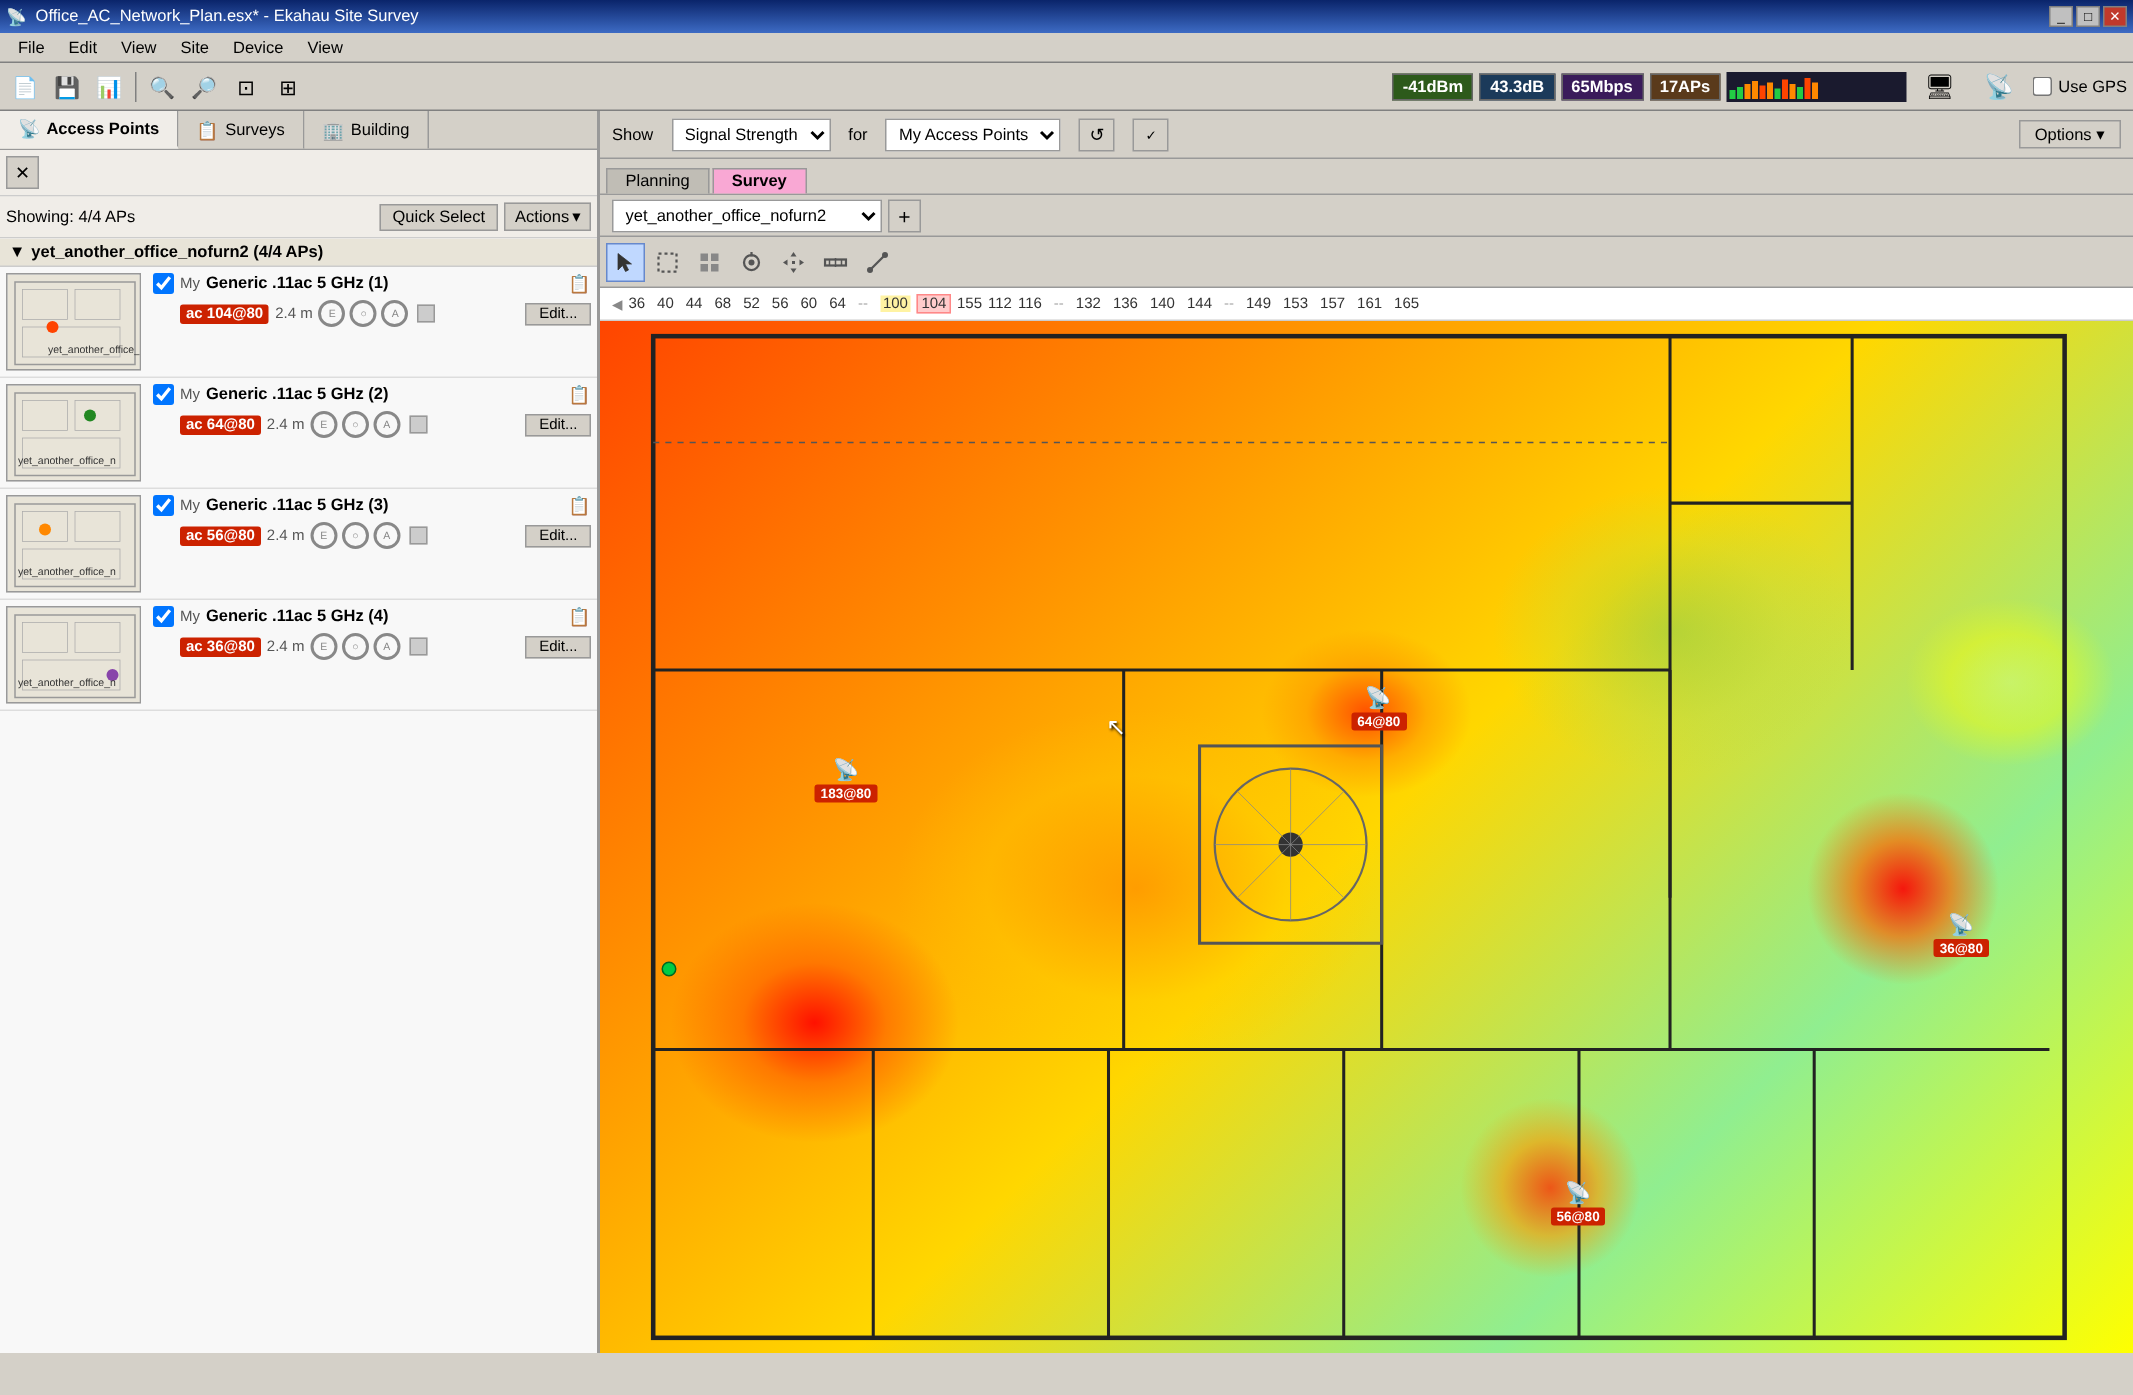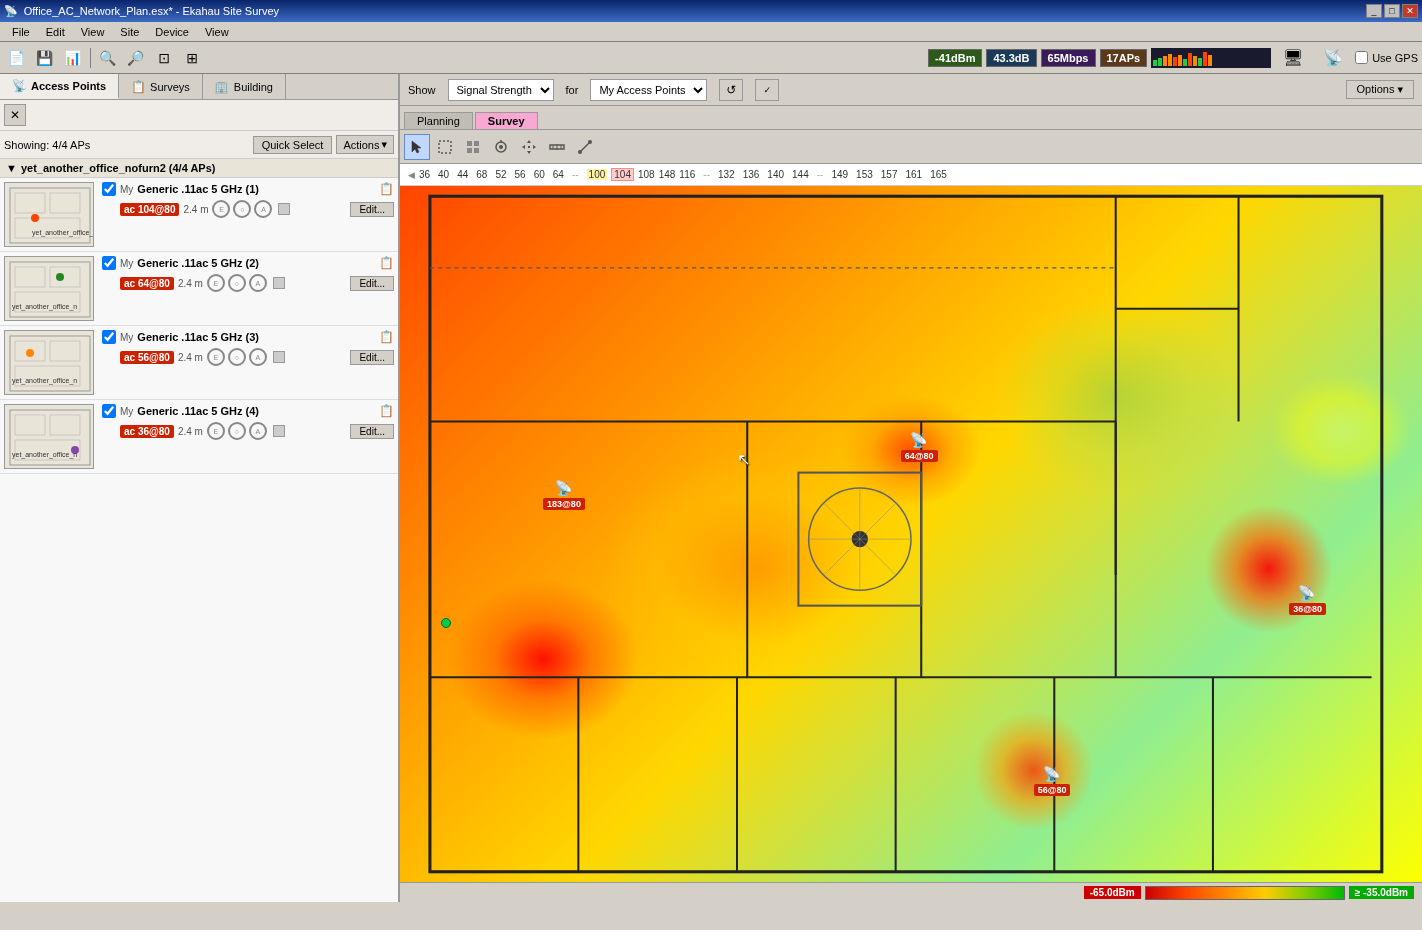--- a/index.html
+++ b/index.html
@@ -627,20 +627,26 @@
 
     <div id="map-tabs">
       <div class="map-tab">
         <span>Planning</span>
       </div>
       <div class="map-tab active">
         <span>Survey</span>
       </div>
     </div>
 
+    <div id="map-area-header">
+      <select class="floor-select">
+        <option>yet_another_office_nofurn2</option>
+      </select>
+      <button class="add-floor-btn">+</button>
+    </div>
 
     <div id="map-toolbar">
       <button class="tool-btn" style="background:#c0d8ff; border:1px solid #6688cc;">
         <svg width="16" height="16" viewBox="0 0 16 16">
           <polygon points="3,2 3,13 6,10 8,14 10,13 8,9 12,9" fill="#333" stroke="#333" stroke-width="0.5"></polygon>
         </svg>
       </button>
       <button class="tool-btn">
         <svg width="16" height="16" viewBox="0 0 16 16">
           <rect x="2" y="2" width="12" height="12" fill="none" stroke="#555" stroke-width="1.5" stroke-dasharray="2,2"></rect>
@@ -693,22 +699,22 @@
       <span style="margin-right:8px;">40</span>
       <span style="margin-right:8px;">44</span>
       <span style="margin-right:8px;">68</span>
       <span style="margin-right:8px;">52</span>
       <span style="margin-right:8px;">56</span>
       <span style="margin-right:8px;">60</span>
       <span style="margin-right:8px;">64</span>
       <span style="margin-right:8px; color:#aaa;">--</span>
       <span style="background:#fff3a3; padding:0 2px; margin-right:4px;">100</span>
       <span style="background:#ffcccc; padding:0 2px; margin-right:4px; border:1px solid #ff8888;">104</span>
-      <span style="margin-right:4px;">108</span>
-      <span style="margin-right:4px;">148</span>
+      <span style="margin-right:4px;">155</span>
+      <span style="margin-right:4px;">112</span>
       <span style="margin-right:8px;">116</span>
       <span style="margin-right:8px; color:#aaa;">--</span>
       <span style="margin-right:8px;">132</span>
       <span style="margin-right:8px;">136</span>
       <span style="margin-right:8px;">140</span>
       <span style="margin-right:8px;">144</span>
       <span style="margin-right:8px; color:#aaa;">--</span>
       <span style="margin-right:8px;">149</span>
       <span style="margin-right:8px;">153</span>
       <span style="margin-right:8px;">157</span>
@@ -771,21 +777,15 @@
         <div class="ap-marker-icon">📡</div>
         <div class="ap-label-badge">56@80</div>
       </div>
 
       <div style="position:absolute; top:62%; left:4%; width:10px; height:10px; background:#00cc44; border-radius:50%; border:1px solid #006622;"></div>
 
       <div style="position:absolute; top:38%; left:33%; font-size:16px; color:white; text-shadow: 1px 1px 2px black;">↖</div>
 
     </div>
 
-    <div id="status-bar-bottom">
-      <span class="db-label">-65.0dBm</span>
-
-      <div style="width:200px; height:14px; background: linear-gradient(to right, #cc0000, #ff4400, #ff8800, #ffcc00, #88cc00, #00bb00); border:1px solid #666;"></div>
-      <span class="db-range">≥ -35.0dBm</span>
-    </div>
 
   </div>
 </div>
 
 </body></html>

